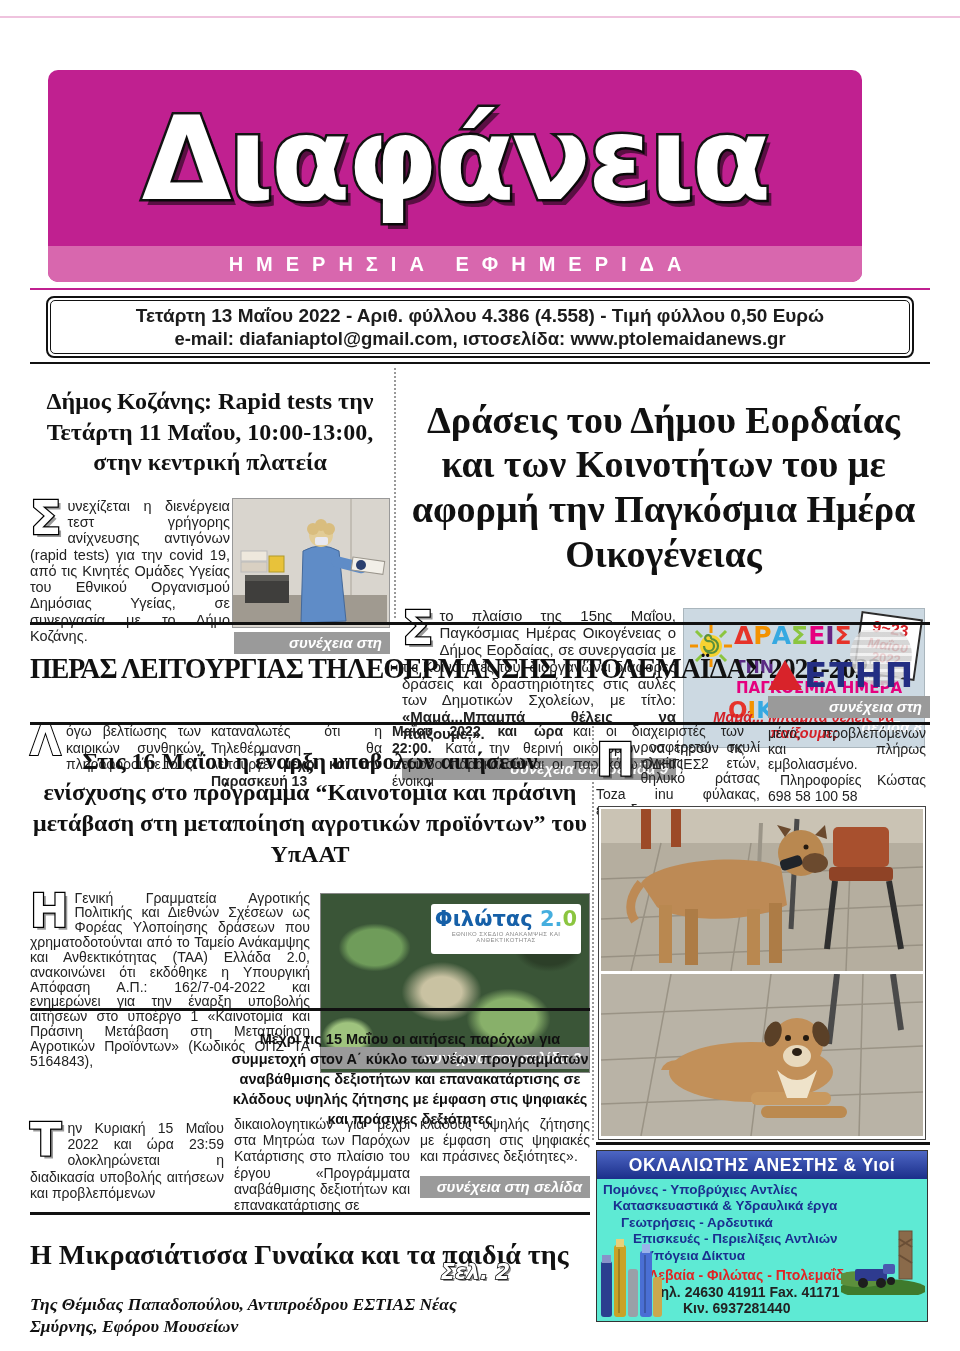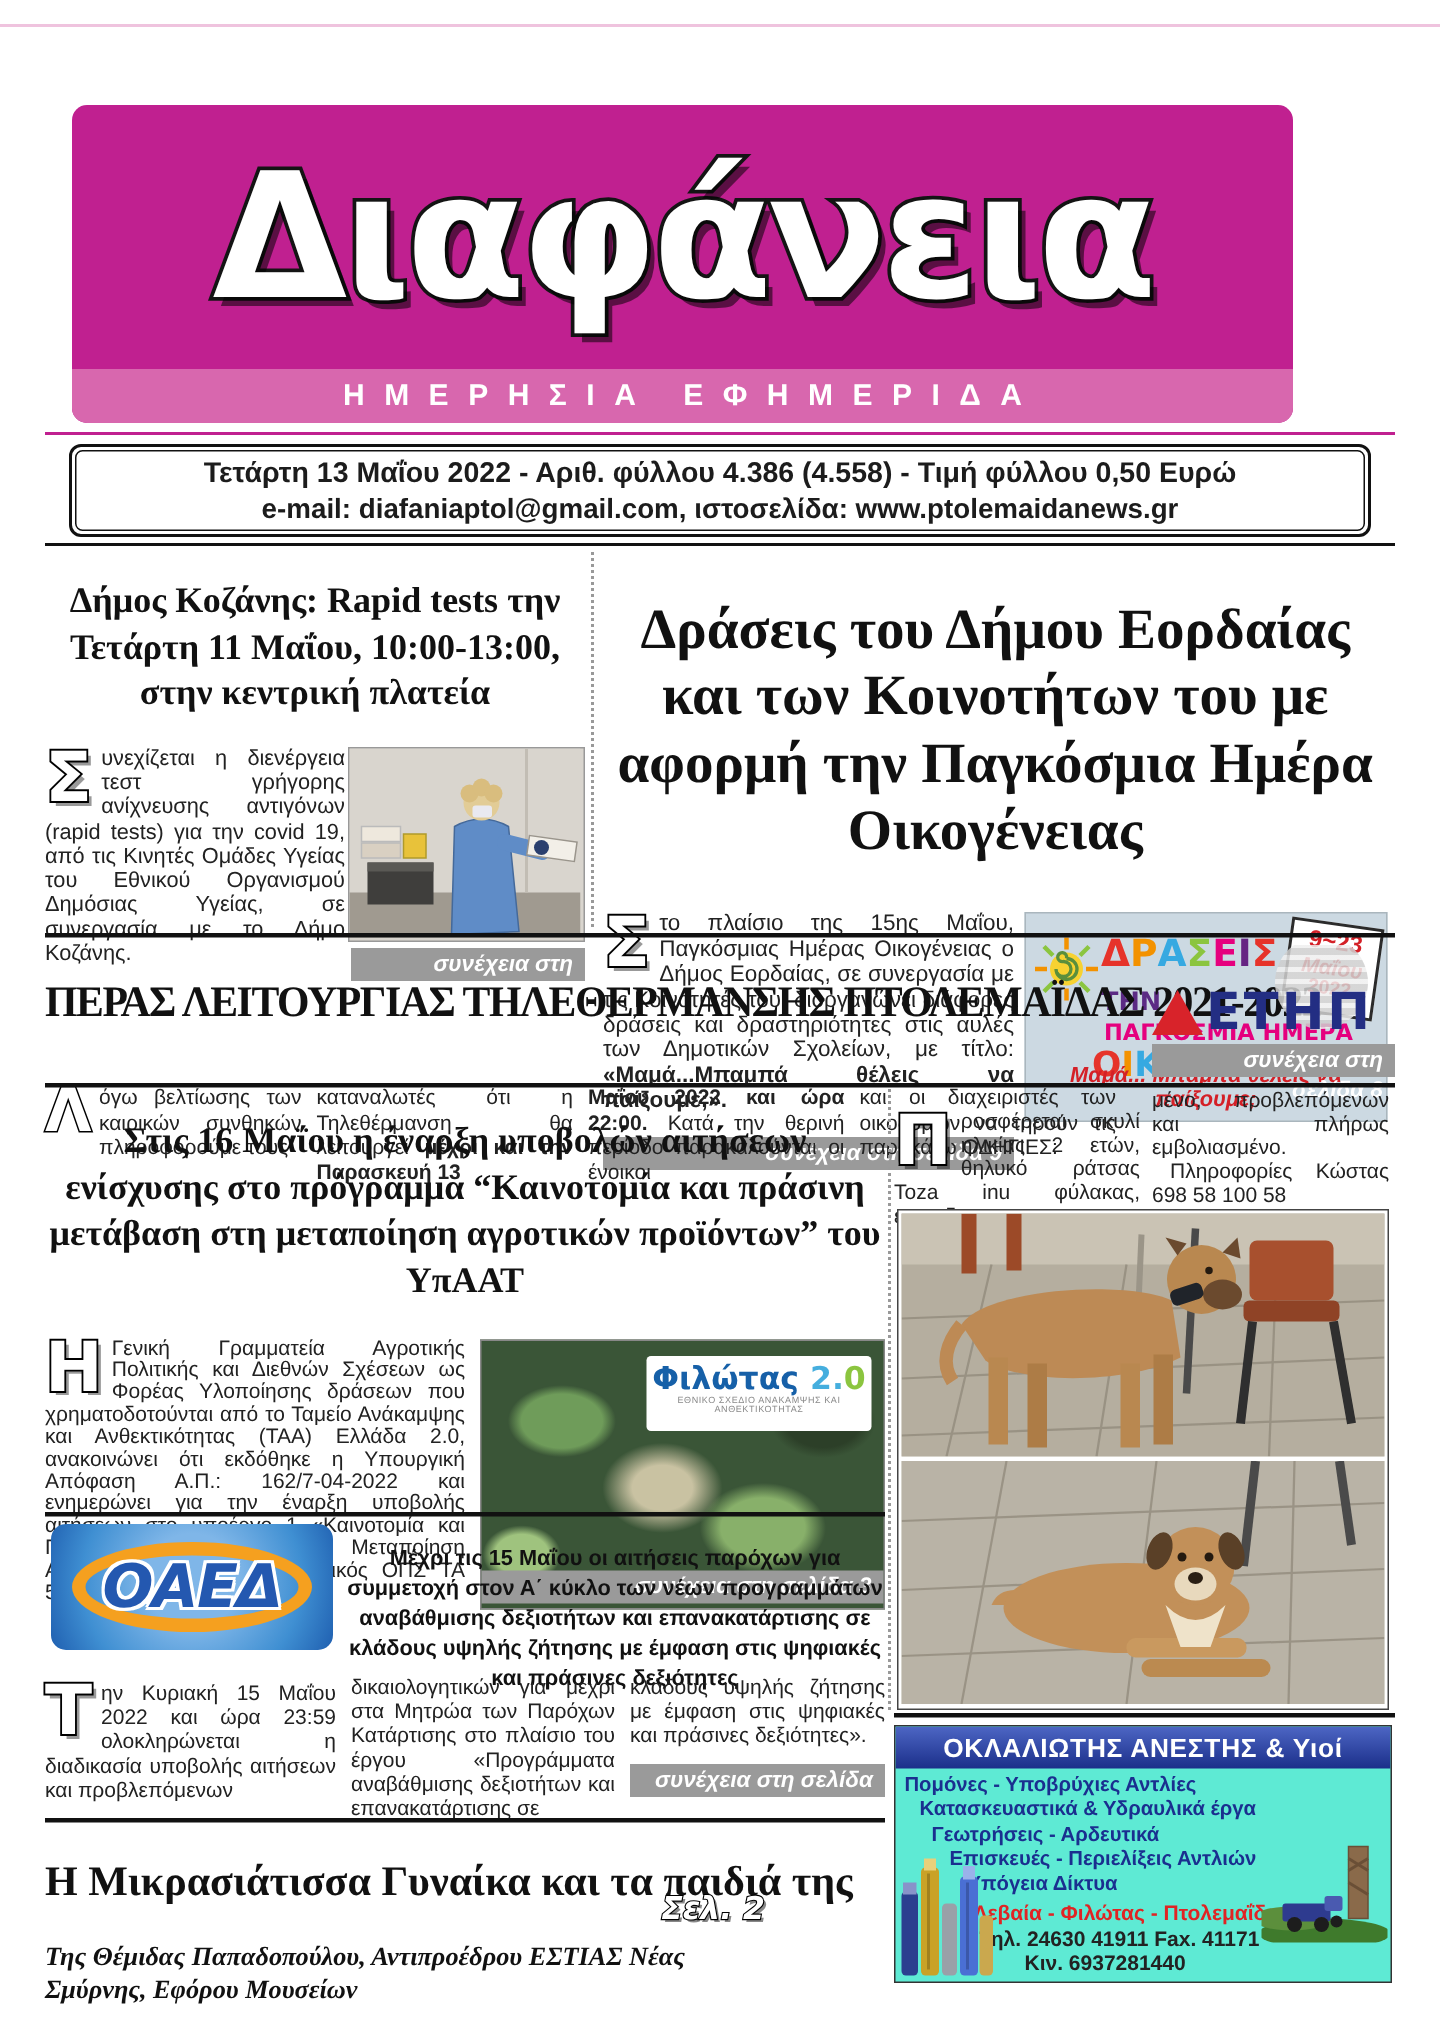--- a/index.html
+++ b/index.html
@@ -279,24 +279,20 @@
           <div class="el-sub">ΕΘΝΙΚΟ ΣΧΕΔΙΟ ΑΝΑΚΑΜΨΗΣ ΚΑΙ ΑΝΘΕΚΤΙΚΟΤΗΤΑΣ</div>
         </div>
         <div class="cont-banner ypaat-banner">συνέχεια στη σελίδα 3</div>
       </div>
     </div>
   </section>
 
   <div class="hrule" style="left:30px;top:1008px;width:560px;"></div>
 
   <section class="abs sec-oaed">
-    <div class="oaed-logo">
-      <div class="oaed-ellipse"></div>
-      <div class="oaed-txt">ΟΑΕΔ</div>
-    </div>
     <h3 class="oaed-h">Μέχρι τις 15 Μαΐου οι αιτήσεις παρόχων για συμμετοχή στον Α΄ κύκλο των νέων προγραμμάτων αναβάθμισης δεξιοτήτων και επανακατάρτισης σε κλάδους υψηλής ζήτησης με έμφαση στις ψηφιακές και πράσινες δεξιότητες</h3>
     <p class="oaed-col oaed-c1"><span class="dropcap">Τ</span><span>ην Κυριακή 15 Μαΐου 2022 και ώρα 23:59 ολοκληρώνεται η διαδικασία υποβολής αιτήσεων και προβλεπόμενων</span></p>
     <p class="oaed-col oaed-c2">δικαιολογητικών για μέχρι στα Μητρώα των Παρόχων Κατάρτισης στο πλαίσιο του έργου «Προγράμματα αναβάθμισης δεξιοτήτων και επανακατάρτισης σε</p>
     <p class="oaed-col oaed-c3">κλάδους υψηλής ζήτησης με έμφαση στις ψηφιακές και πράσινες δεξιότητες».</p>
     <div class="cont-banner oaed-banner">συνέχεια στη σελίδα 3</div>
   </section>
 
   <div class="hrule" style="left:30px;top:1212px;width:560px;"></div>
 
   <section class="abs sec-mikra">

